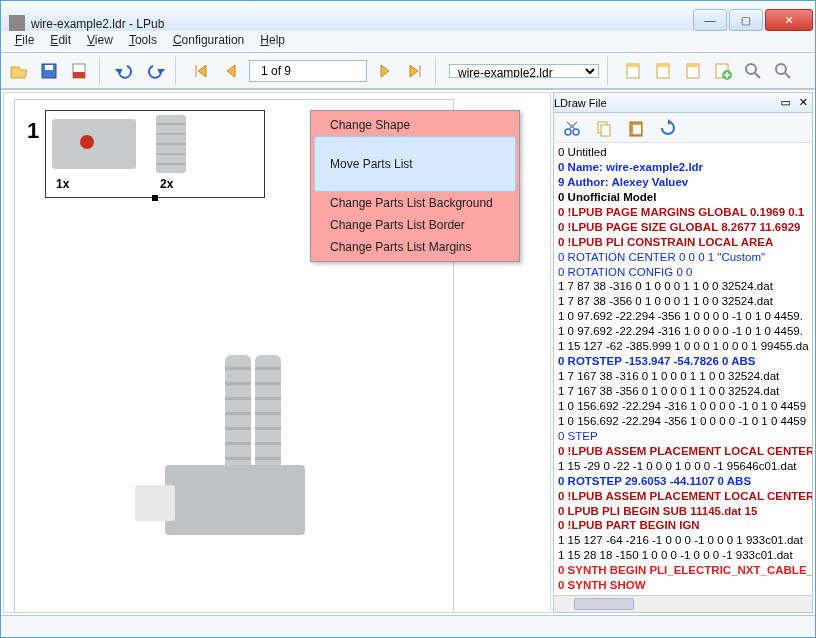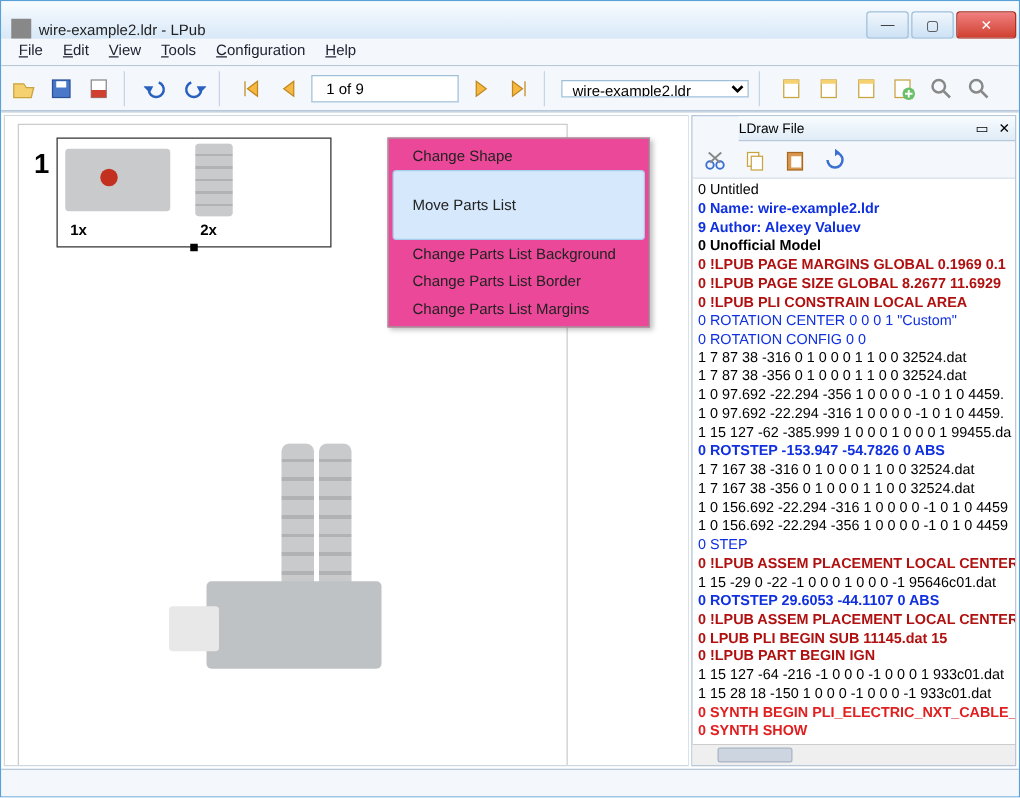--- a/index.html
+++ b/index.html
@@ -28,25 +28,25 @@
   .part-thumb { position:absolute; background:#c8cacc; border-radius:3px; }
   .part1 { left:6px; top:8px; width:84px; height:50px; }
   .part1::before{content:"";position:absolute;left:28px;top:16px;width:14px;height:14px;border-radius:50%;background:#c43020;}
   .part2 { left:110px; top:4px; width:30px; height:58px; background:repeating-linear-gradient(#c8cacc,#c8cacc 8px,#b0b2b4 8px,#b0b2b4 10px);}
   .qty { position:absolute; font-size:12px; font-weight:bold; }
   .model { position:absolute; left:110px; top:245px; width:200px; height:210px; }
   .model-body { position:absolute; left:40px; top:120px; width:140px; height:70px; background:#bfc2c4; border-radius:4px;}
   .model-body::after{content:"";position:absolute;left:-30px;top:20px;width:40px;height:36px;background:#e8e8e8;border-radius:3px;}
   .model-arm1 { position:absolute; left:100px; top:10px; width:26px; height:120px; background:repeating-linear-gradient(#c8cacc,#c8cacc 12px,#b0b2b4 12px,#b0b2b4 15px); border-radius:6px;}
   .model-arm2 { position:absolute; left:130px; top:10px; width:26px; height:120px; background:repeating-linear-gradient(#c8cacc,#c8cacc 12px,#b0b2b4 12px,#b0b2b4 15px); border-radius:6px;}
-  .ctxmenu { position:absolute; left:310px; top:110px; width:210px; background:#ec4899; border:1px solid #9a9a9a; box-shadow:2px 2px 4px rgba(0,0,0,0.25); padding:3px; z-index:50; }
+  .ctxmenu { position:absolute; left:310px; top:110px; width:210px; background:#fca5a5; border:1px solid #9a9a9a; box-shadow:2px 2px 4px rgba(0,0,0,0.25); padding:3px; z-index:50; }
   .ctxitem { font-size:12px; padding:4px 16px; color:#222; border-radius:3px; }
   .ctxitem.hover { background:#d6e8fb; border:1px solid #a8ceee; padding:20px 15px; }
   .right-panel { width:260px; background:#f4f8fc; border:1px solid #b8c8d8; margin:2px 2px 2px 0; display:flex; flex-direction:column; }
-  .panel-header { height:20px; background:linear-gradient(#f8fcff,#e0ecf6); border-bottom:1px solid #b8c8d8; display:flex; align-items:center; font-size:11px; padding:0 0;margin-left:37px; }
+  .panel-header { height:20px; background:linear-gradient(#f8fcff,#e0ecf6); border-bottom:1px solid #b8c8d8; display:flex; align-items:center; font-size:11px; padding:0 0; }
   .panel-header span { flex:1; }
   .panel-tbar { height:30px; display:flex; align-items:center; padding:0 4px; gap:4px; border-bottom:1px solid #d8e0ea; }
   .panel-body { flex:1; overflow:auto; background:#fff; font-size:11.5px; font-family: "Segoe UI", Tahoma, sans-serif; padding:2px 4px; line-height:1.3; white-space:nowrap; }
   .ln { color:#000; }
   .ln.blue { color:#1030e0; font-weight:bold; }
   .ln.blue2 { color:#1030e0; }
   .ln.bold { font-weight:bold; }
   .ln.red { color:#b01010; font-weight:bold; }
   .ln.red2 { color:#e02020; font-weight:bold; }
   .status { height:22px; background:#f4f8fc; border-top:1px solid #b8c8d8; }

